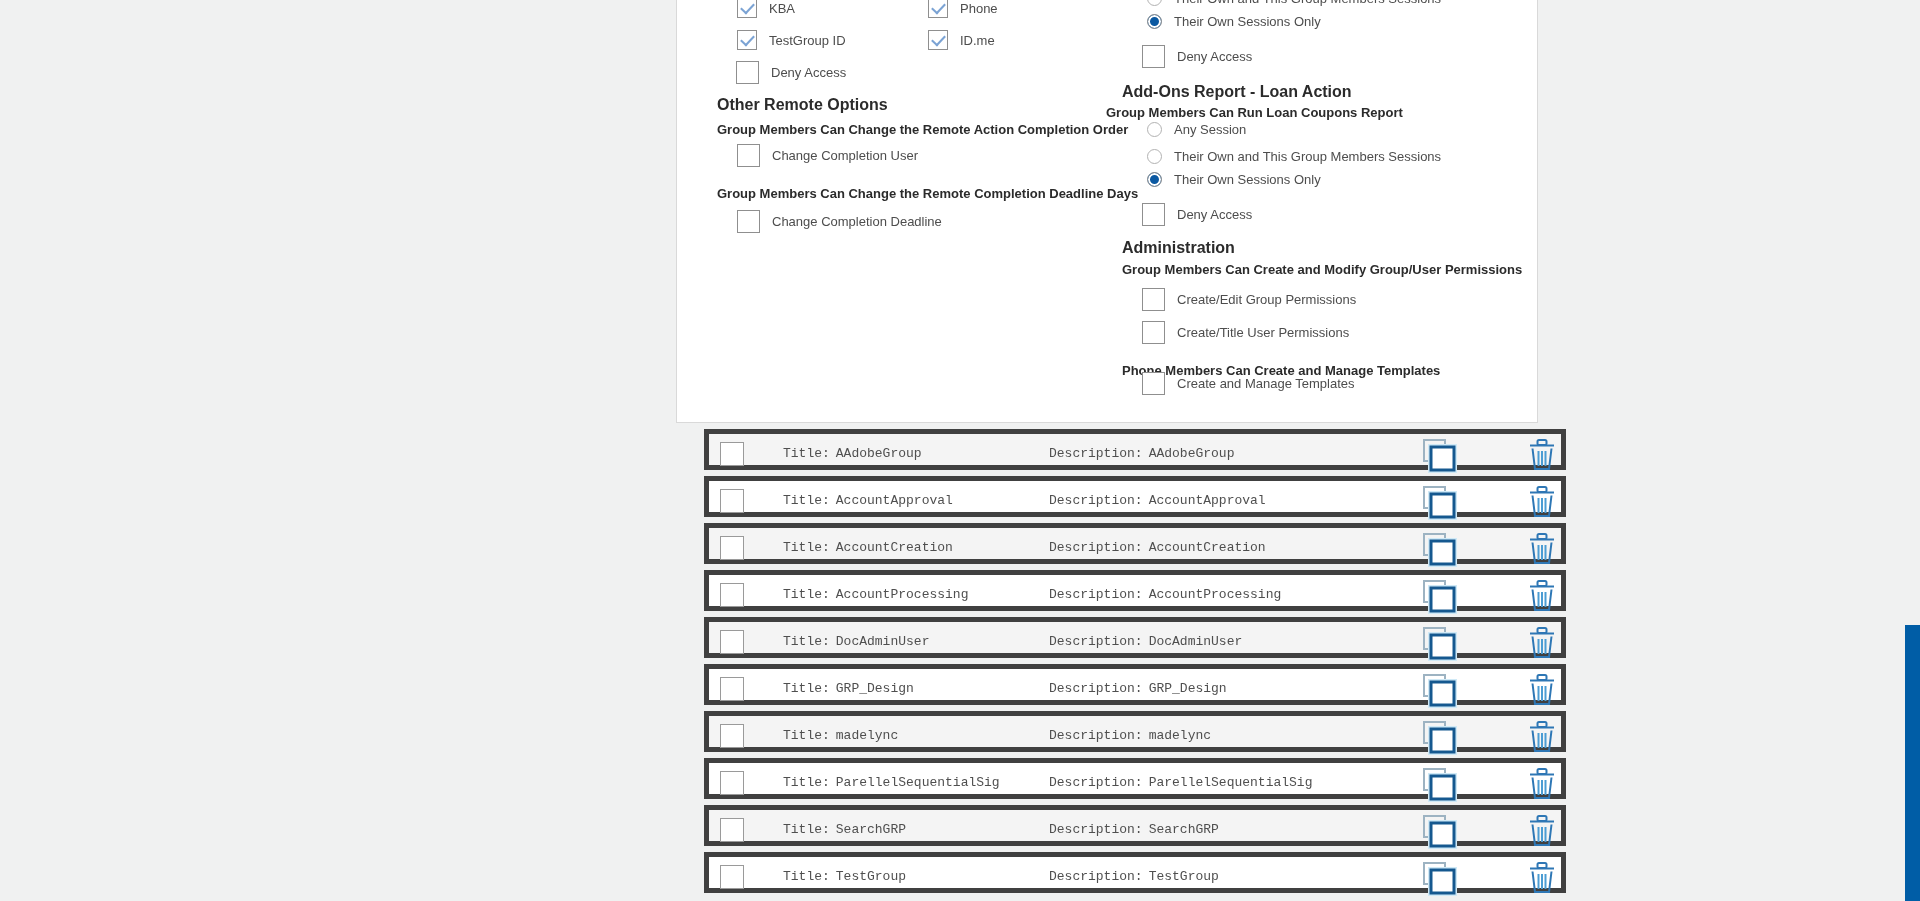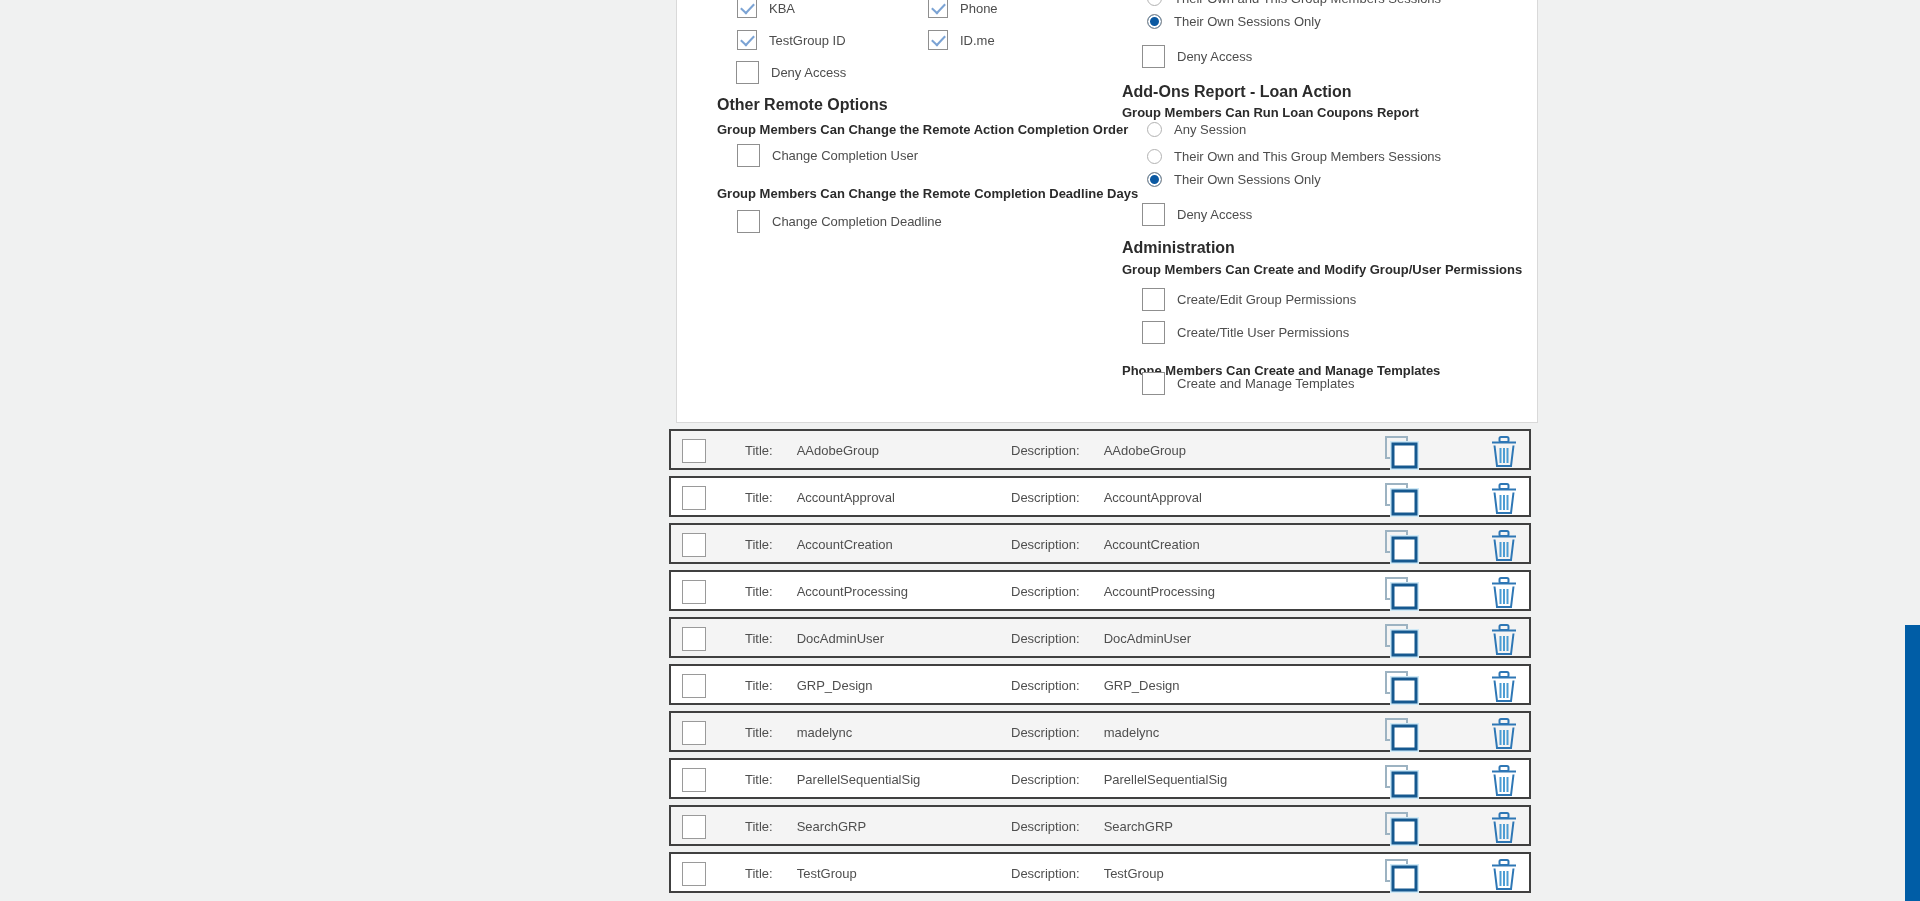--- a/index.html
+++ b/index.html
@@ -47,41 +47,42 @@
     background: #0b59a2;
     border-color: #8f8f8f;
     box-shadow: inset 0 0 0 2px #ffffff;
   }
   .lbl { font-size: 13px; color: #4d4d4d; margin-left: 12px; white-space: nowrap; }
   .h1 { font-size: 16px; font-weight: bold; color: #2b2b2b; white-space: nowrap; }
   .h2 { font-size: 13px; font-weight: bold; color: #2b2b2b; white-space: nowrap; }
 
   .grow {
     position: absolute;
-    left: 669px;
+    left: 704px;
     width: 862px; height: 41px;
-    border: 2px solid #404040;
+    border: 5px solid #404040;
+    font-family: Liberation Mono, monospace;
   }
   .grow.odd  { background: #f4f4f4; }
   .grow.even { background: #ffffff; }
   .grow .row-cb {
     position: absolute;
     left: 11px; top: 8px;
     width: 24px; height: 24px;
     background: #fff;
     border: 1px solid #9a9a9a;
   }
   .rt {
     position: absolute;
     top: 0; height: 39px;
     display: flex; align-items: center;
     font-size: 13px; color: #4f4f4f;
     white-space: nowrap;
   }
-  .rt .val { margin-left: 24px; }
+  .rt .val { margin-left: 6px; }
   .icon-btn { position: absolute; display: block; line-height: 0; cursor: pointer; }
   .copy-pos  { left: 712px; top: 3px; }
   .trash-pos { left: 818px; top: 4px; }
   .side-tab {
     position: absolute;
     left: 1905px; top: 625px;
     width: 15px; height: 276px;
     background: #005da6;
   }
 </style>
@@ -132,21 +133,21 @@
   <div class="opt" style="left:470px; top:44px; height:15px">
     <span class="radio selected"></span>
     <span class="lbl">Their Own Sessions Only</span>
   </div>
   <div class="opt" style="left:465px; top:75px; height:23px">
     <span class="cb lg"></span>
     <span class="lbl">Deny Access</span>
   </div>
 
   <div class="abs h1" style="left:445px; top:113px">Add-Ons Report - Loan Action</div>
-  <div class="abs h2" style="left:445px; top:135px">Group Members Can Run Loan Coupons Report</div>
+  <div class="abs h2" style="left:429px; top:135px">Group Members Can Run Loan Coupons Report</div>
 
   <div class="opt" style="left:470px; top:152px; height:15px">
     <span class="radio"></span>
     <span class="lbl">Any Session</span>
   </div>
   <div class="opt" style="left:470px; top:179px; height:15px">
     <span class="radio"></span>
     <span class="lbl">Their Own and This Group Members Sessions</span>
   </div>
   <div class="opt" style="left:470px; top:202px; height:15px">

